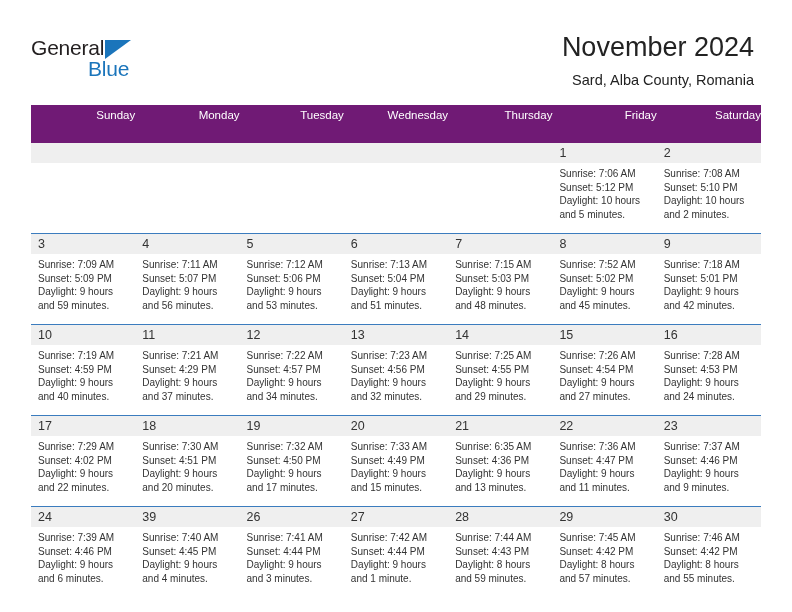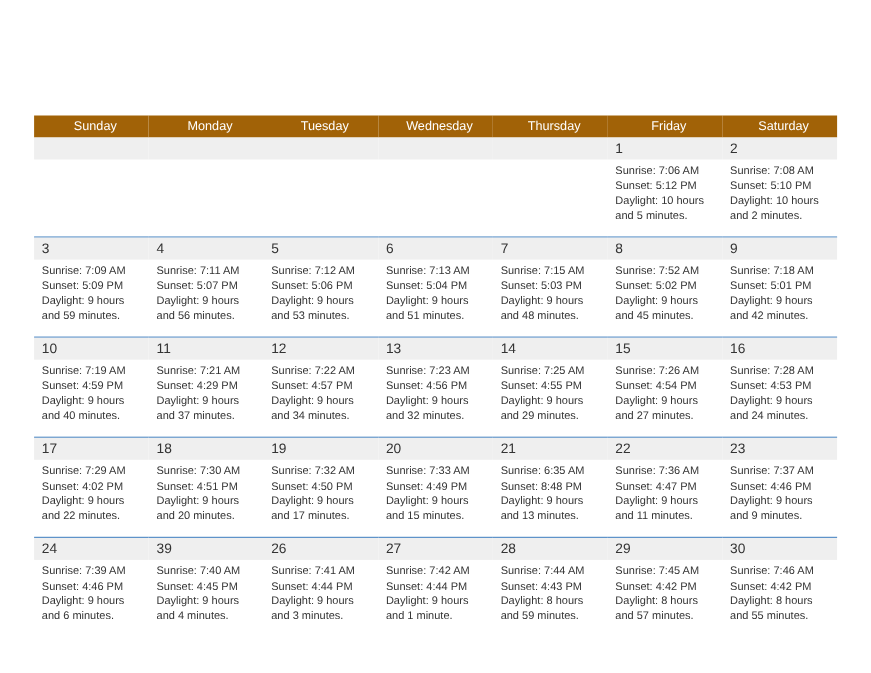--- a/index.html
+++ b/index.html
@@ -88,26 +88,26 @@
   
   .calendar {
     position: absolute;
     left: 31px;
     top: 105px;
     width: 730px;
     border-collapse: collapse;
     table-layout: fixed;
   }
   .calendar th {
-    background: #a16207;
+    background: #701a75;
     color: #ffffff;
     font-size: 11.5px;
     font-weight: normal;
-    text-align: center;
-    padding: 4px 0 3px 7px;
+    text-align: right;
+    padding: 4px 0 21px 7px;
     height: 11px;
     line-height: 13px;
   }
   .calendar col {
     width: 104.28px;
   }
 
   .week-row > td {
     vertical-align: top;
     padding: 0;
@@ -143,21 +143,30 @@
     white-space: nowrap;
   }
 </style>
 </head>
 <body>
 
 <div class="page">
 
   <div class="header">
 
-
+    <div class="logo">
+      <span class="logo-general">General</span>
+      <span class="logo-triangle"></span>
+      <span class="logo-blue">Blue</span>
+    </div>
+
+    <div class="title-block">
+      <div class="cal-title">November 2024</div>
+      <div class="cal-subtitle">Sard, Alba County, Romania</div>
+    </div>
 
   </div>
 
   <table class="calendar">
     <colgroup>
       <col>
         <col>
         <col>
         <col>
         <col>
@@ -426,21 +435,21 @@
                 <div>Daylight: 9 hours</div>
                 <div>and 15 minutes.</div>
               </div>
             </div>
           </td>
           <td>
             <div class="cell">
               <div class="daynum">21</div>
               <div class="details">
                 <div>Sunrise: 6:35 AM</div>
-                <div>Sunset: 8:48 PM</div>
+                <div>Sunset: 4:36 PM</div>
                 <div>Daylight: 9 hours</div>
                 <div>and 13 minutes.</div>
               </div>
             </div>
           </td>
           <td>
             <div class="cell">
               <div class="daynum">22</div>
               <div class="details">
                 <div>Sunrise: 7:36 AM</div>

